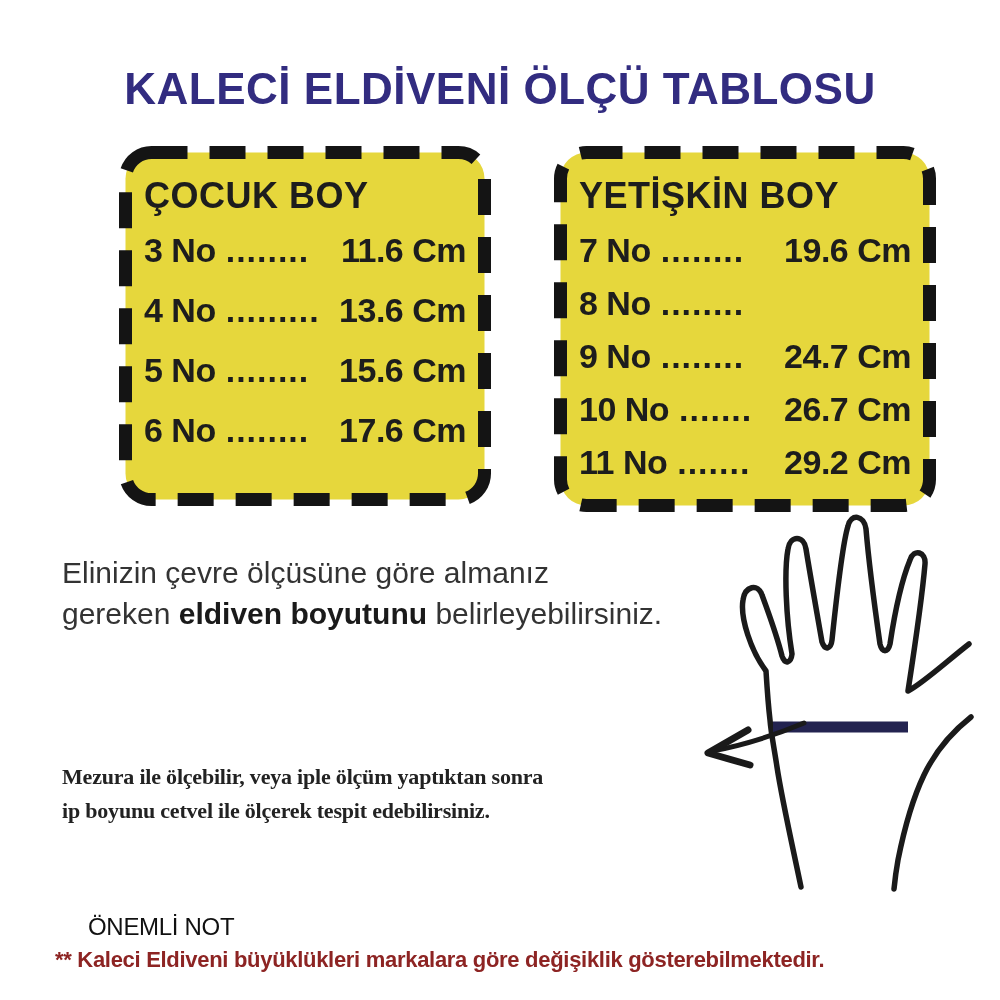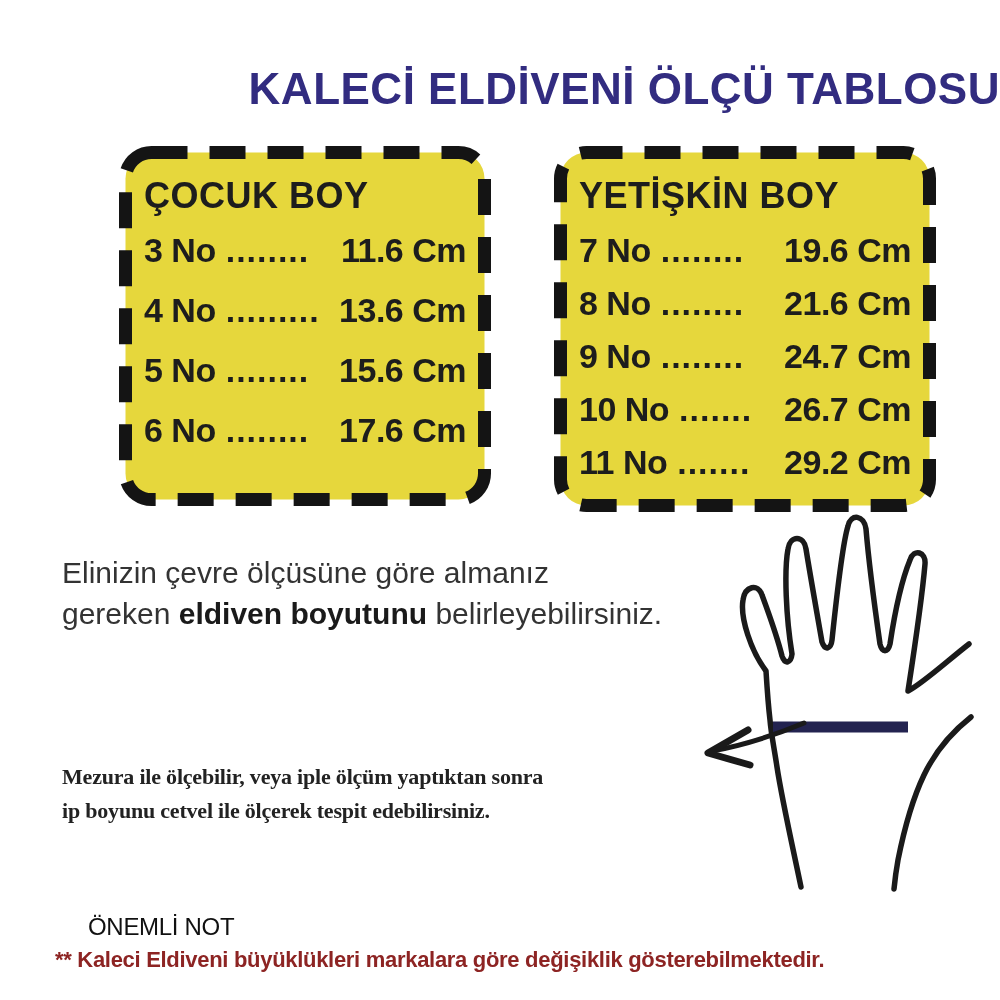--- a/index.html
+++ b/index.html
@@ -11,21 +11,21 @@
     --note-red:#8d2423;
     --measure-line-navy:#232350;
   }
   *{margin:0;padding:0;box-sizing:border-box;}
   html,body{background:#ffffff;}
   .page{
     position:relative;width:1000px;height:1000px;background:#ffffff;
     font-family:"Liberation Sans",sans-serif;overflow:hidden;
   }
   .title{
-    position:absolute;left:0;top:64px;width:1000px;text-align:right;
+    position:absolute;left:0;top:64px;width:1000px;text-align:center;
     font-size:44px;font-weight:bold;letter-spacing:.5px;color:var(--title-navy);
   }
   .size-box{position:absolute;}
   .size-box .bg{position:absolute;left:0;top:0;width:100%;height:100%;}
   .box-inner{position:relative;z-index:1;padding:30px 26px 0 26px;height:100%;}
   .box-header{
     text-align:left;font-size:36px;font-weight:bold;color:var(--text-black);
     letter-spacing:.5px;margin-bottom:14px;
   }
   .rows{display:flex;flex-direction:column;text-align:center;}
@@ -111,21 +111,20 @@
       <div class="box-header">YETİŞKİN BOY</div>
       <div class="rows">
         <div class="row">
           <span>7 No</span>
           <span class="dots">........</span>
           <span class="cm">19.6 Cm</span>
         </div>
         <div class="row">
           <span>8 No</span>
           <span class="dots">........</span>
-          <span class="cm">21.6 Cm</span>
         </div>
         <div class="row">
           <span>9 No</span>
           <span class="dots">........</span>
           <span class="cm">24.7 Cm</span>
         </div>
         <div class="row">
           <span>10 No</span>
           <span class="dots">.......</span>
           <span class="cm">26.7 Cm</span>

